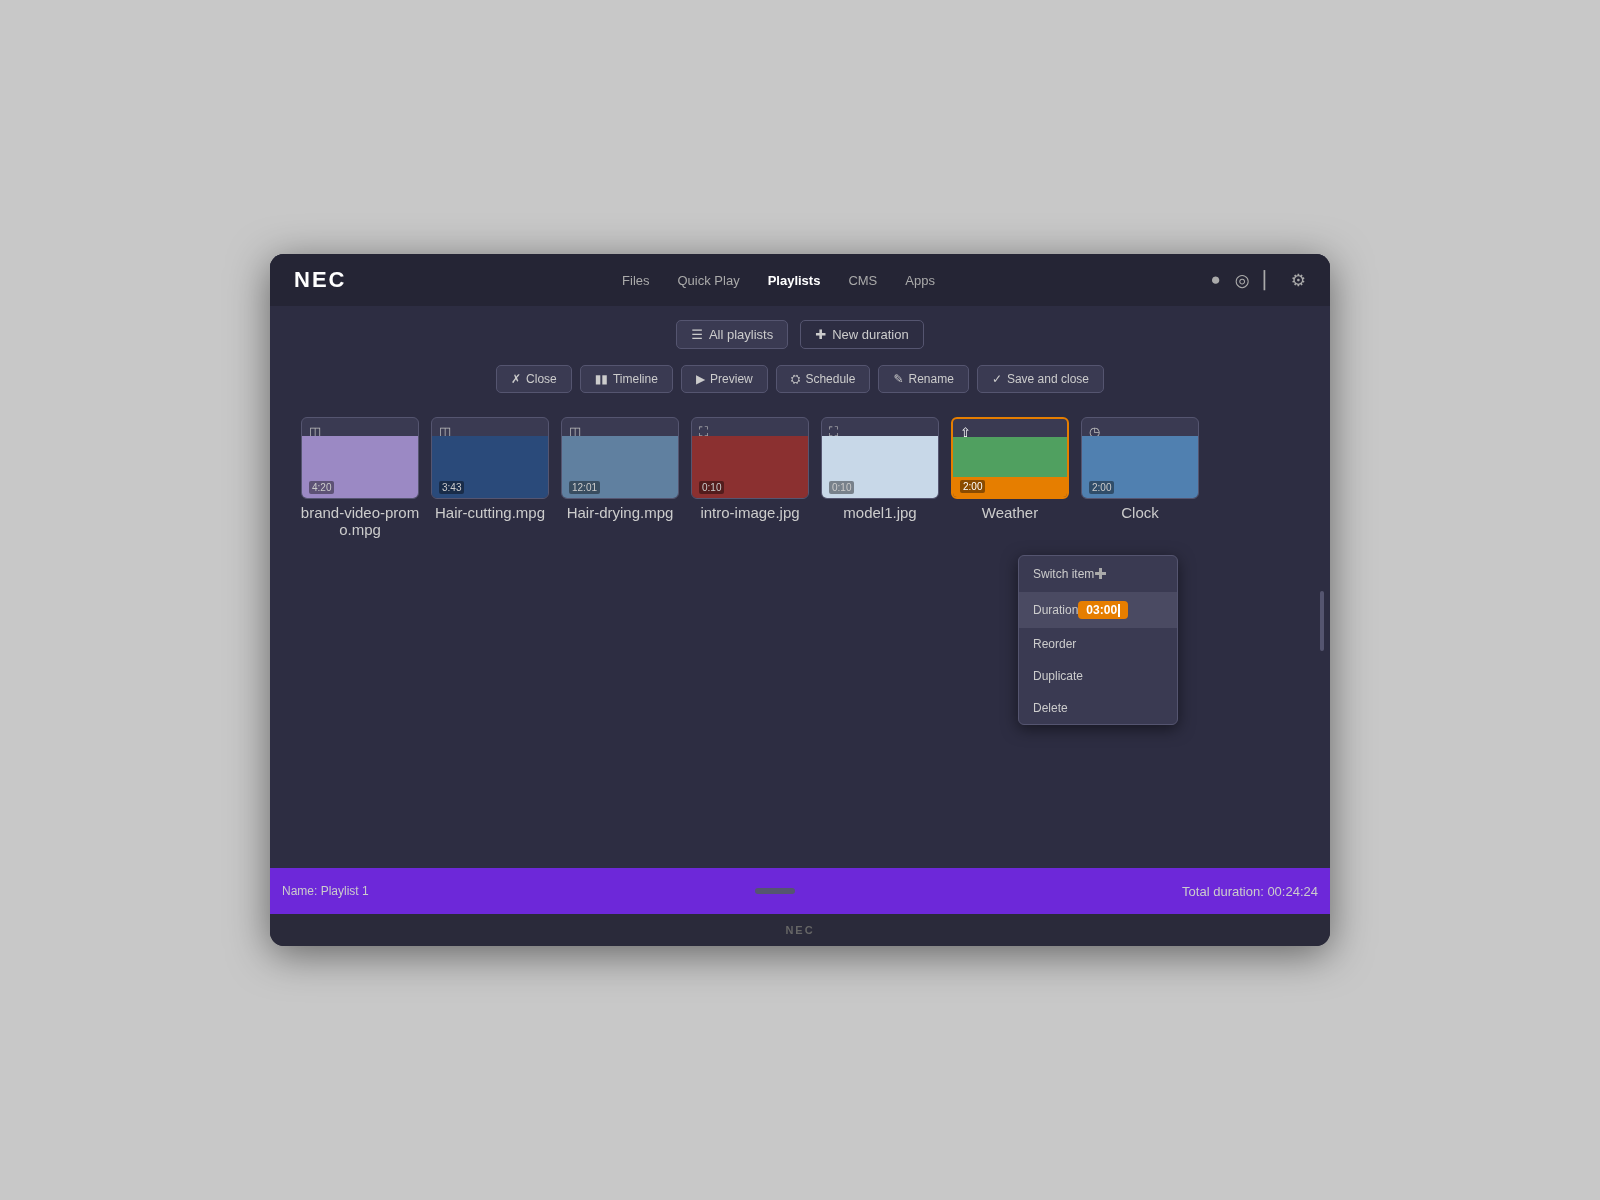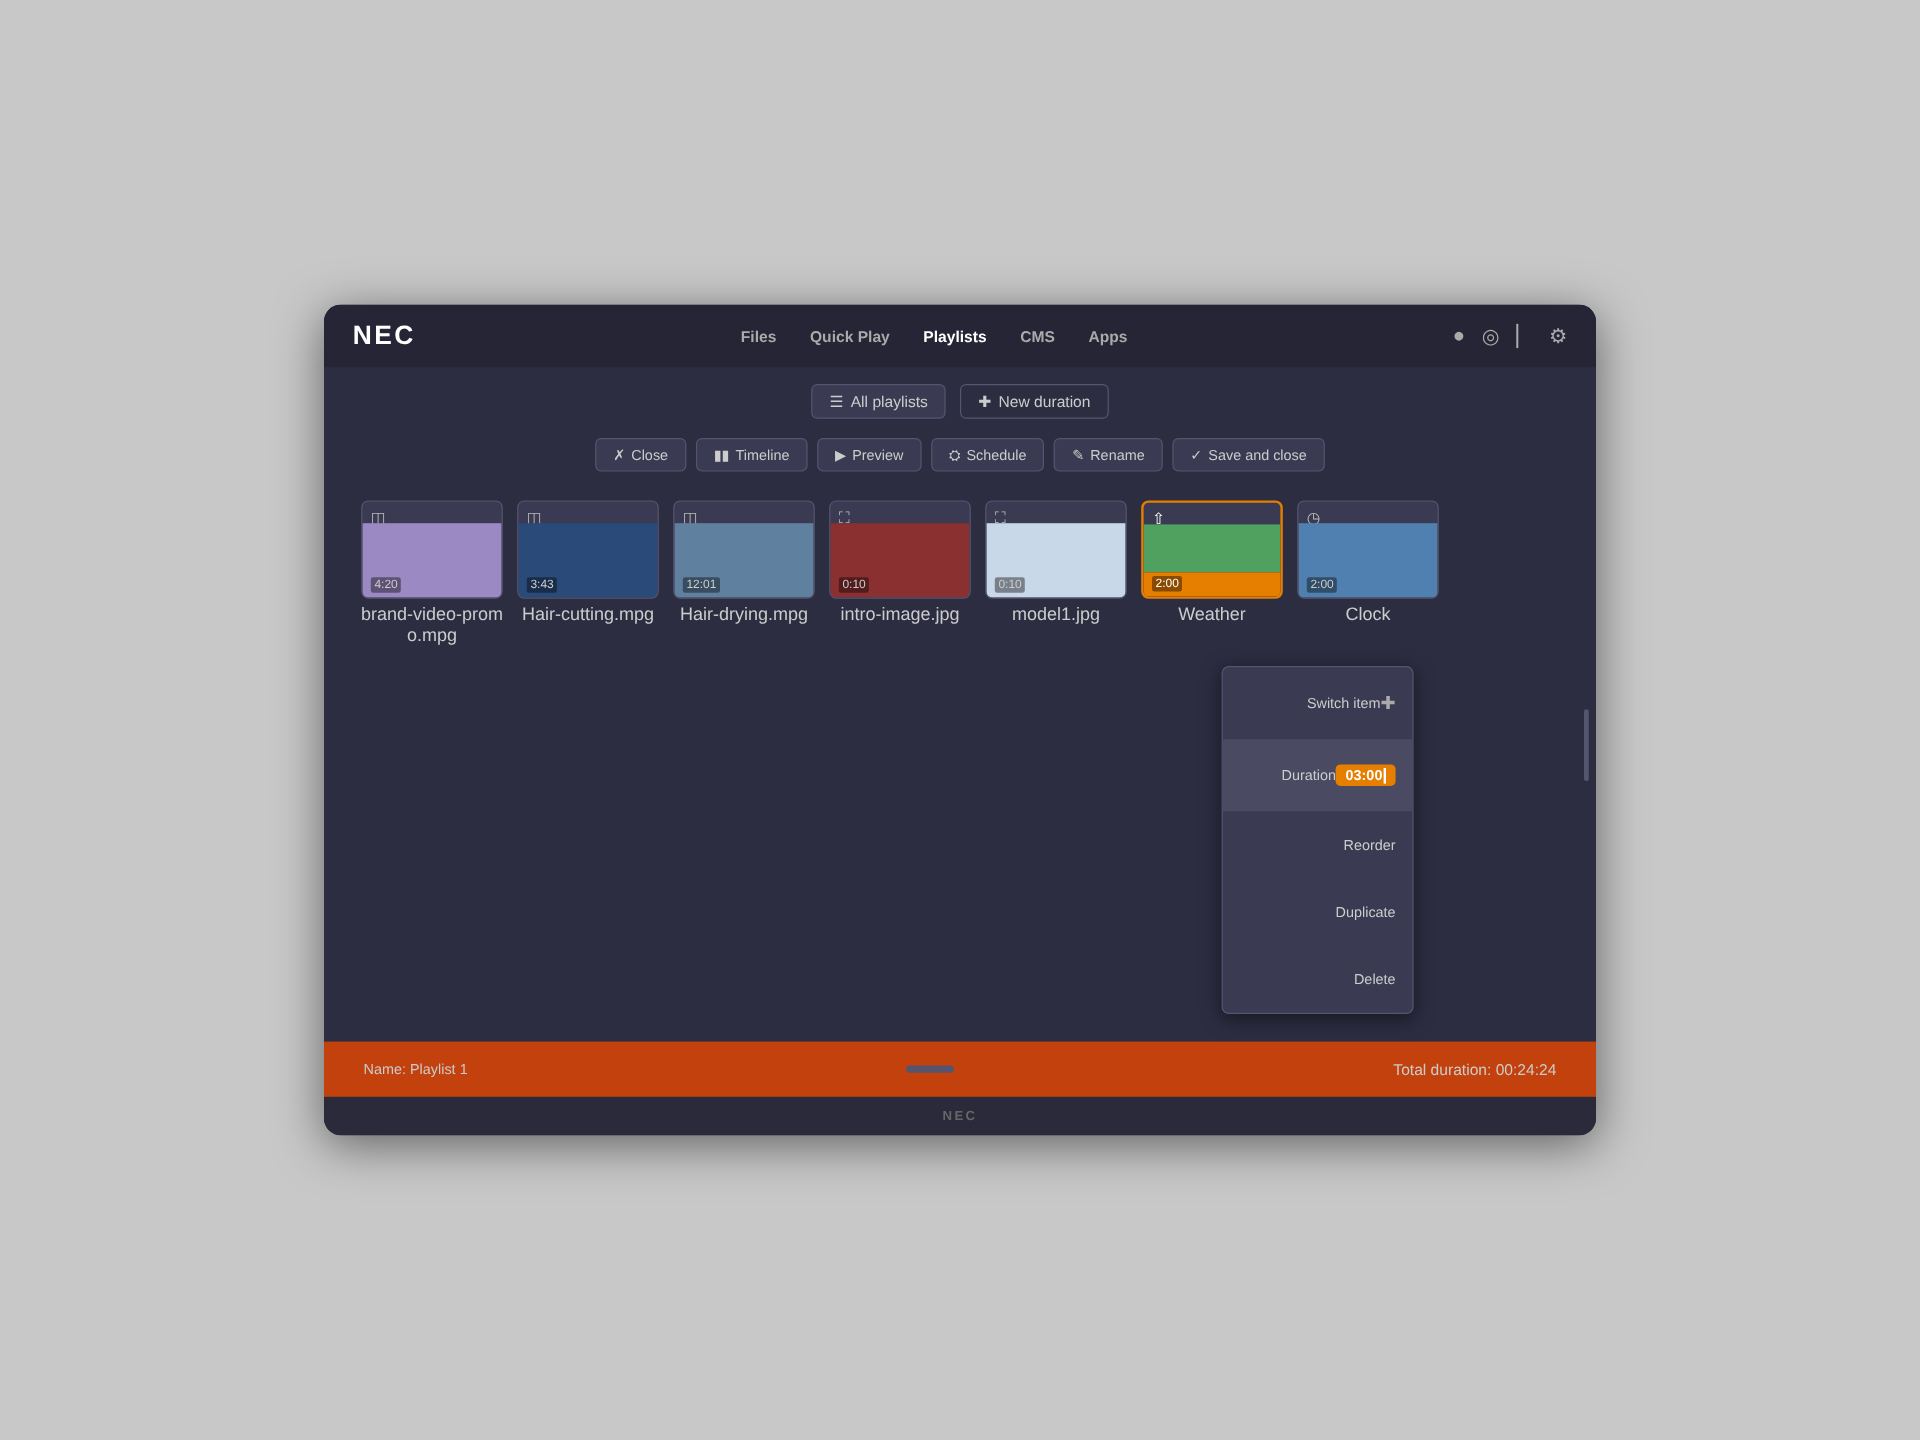--- a/index.html
+++ b/index.html
@@ -47,21 +47,20 @@
     .nav-links {
       display: flex;
       gap: 28px;
       align-items: center;
     }
     .nav-link {
       color: #aaa;
       font-size: 13px;
       cursor: pointer;
       text-decoration: none;
-      font-weight: bold;
     }
     .nav-link.active {
       color: #fff;
       font-weight: 700;
     }
     .nav-icons {
       display: flex;
       gap: 14px;
       align-items: center;
     }
@@ -191,22 +190,22 @@
       border: 1px solid #555570;
       border-radius: 6px;
       width: 160px;
       z-index: 100;
       overflow: hidden;
       box-shadow: 0 4px 16px rgba(0,0,0,0.5);
     }
     .context-item {
       display: flex;
       align-items: center;
-      justify-content: flex-end;
-      padding: 21px 14px;
+      justify-content: flex-start;
+      padding: 9px 14px;
       font-size: 12px;
       color: #ccc;
       cursor: pointer;
     }
     .context-item.active { background: #4a4a62; }
     .context-icon {
       font-size: 15px;
       color: #aaa;
     }
     .duration-value {
@@ -227,22 +226,22 @@
       background: #fff;
       margin-left: 1px;
       vertical-align: middle;
     }
 
     
     .bottom-bar {
       display: flex;
       align-items: center;
       justify-content: space-between;
-      padding: 10px 33px;
-      background: #c2410c;
+      padding: 10px 12px;
+      background: #6d28d9;
       height: 46px;
     }
     .bottom-name {
       color: #ccc;
       font-size: 12px;
     }
     .bottom-handle {
       width: 40px;
       height: 6px;
       background: #555570;

